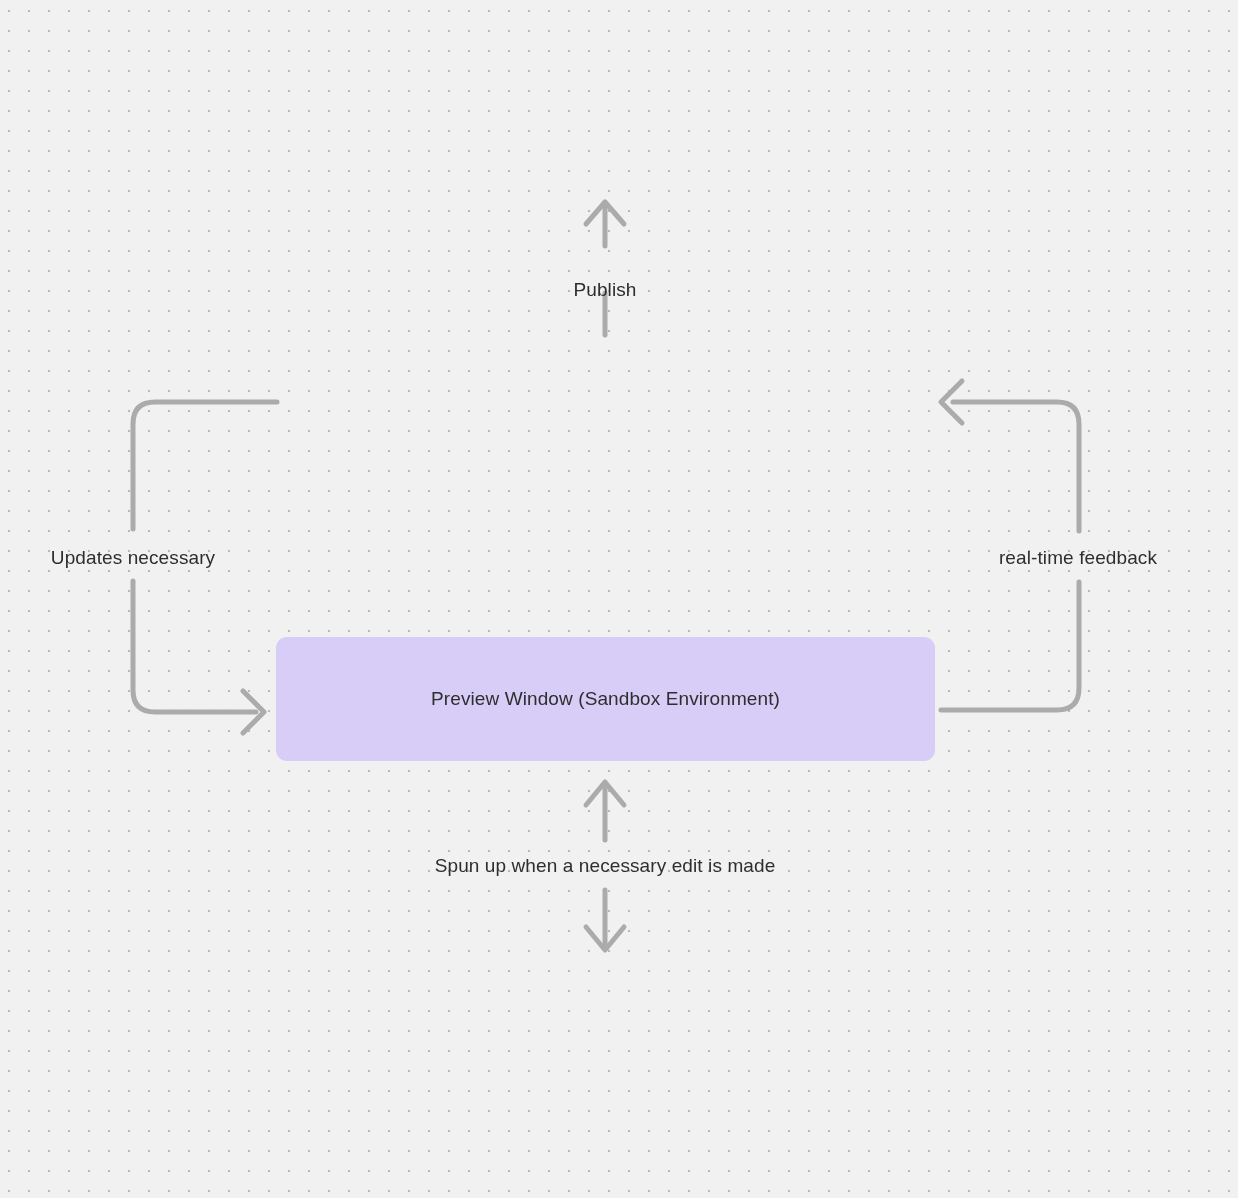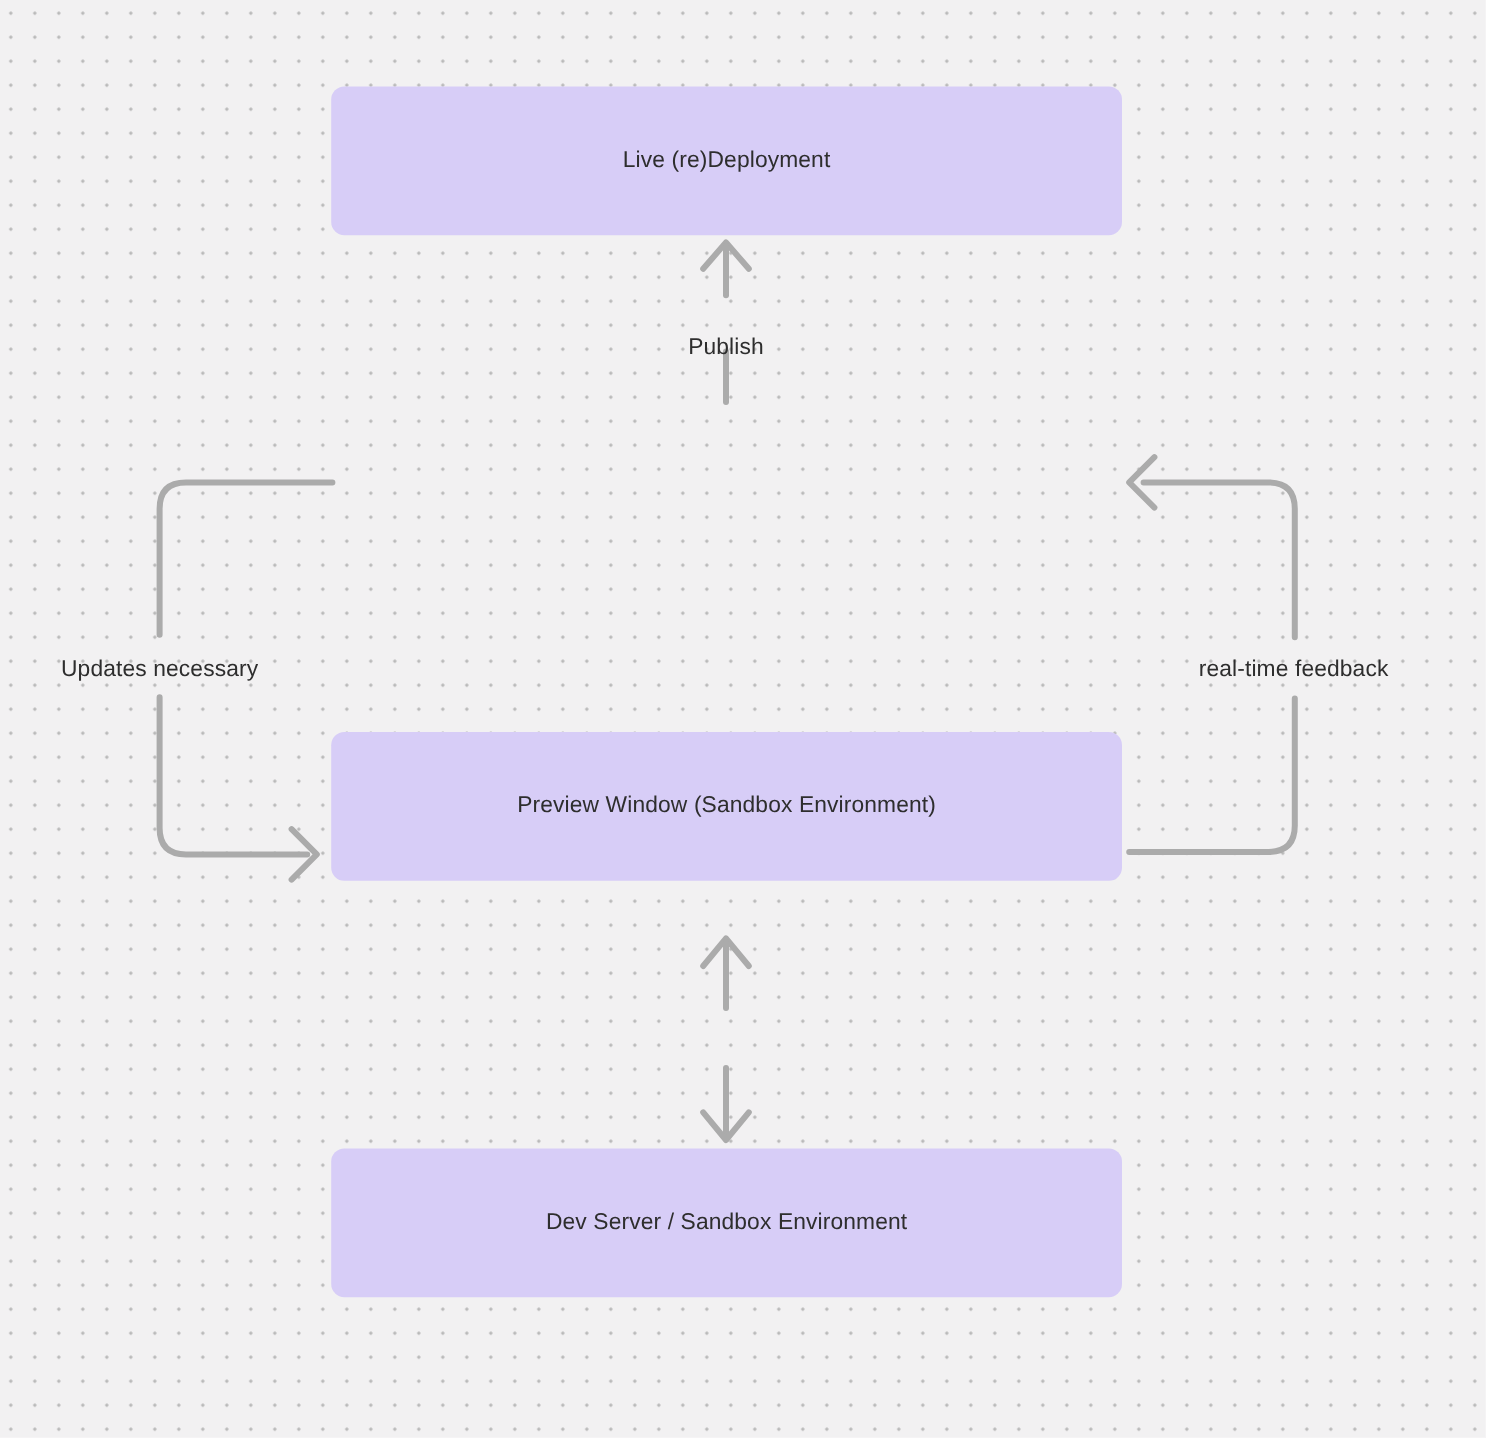--- a/index.html
+++ b/index.html
@@ -66,33 +66,28 @@
     </g>
 
     <g>
       <path d="M586 805 L605 782 L624 805"></path>
       <path d="M605 785 L605 840"></path>
       <path d="M605 890 L605 946"></path>
       <path d="M586 927 L605 950 L624 927"></path>
     </g>
   </svg>
 
-  <div class="node" style="top:72px;">
-    <span>Live (re)Deployment</span>
-  </div>
 
 
-  <div class="node" style="top:610px;">
+  <div class="node" style="top:637px;">
     <span>Preview Window (Sandbox Environment)</span>
   </div>
 
-  <div class="node" style="top:957px;">
-    <span>Dev Server / Sandbox Environment</span>
-  </div>
 
   <div class="edge-label" style="left:605px;top:270px;margin-top:20px;">Publish</div>
 
   <div class="edge-label" style="left:133px;top:558px;">Updates necessary</div>
 
   <div class="edge-label" style="left:1078px;top:558px;">real-time feedback</div>
 
+  <div class="edge-label" style="left:605px;top:866px;">Spun up when a necessary edit is made</div>
 
 </div>
 
 </body></html>

